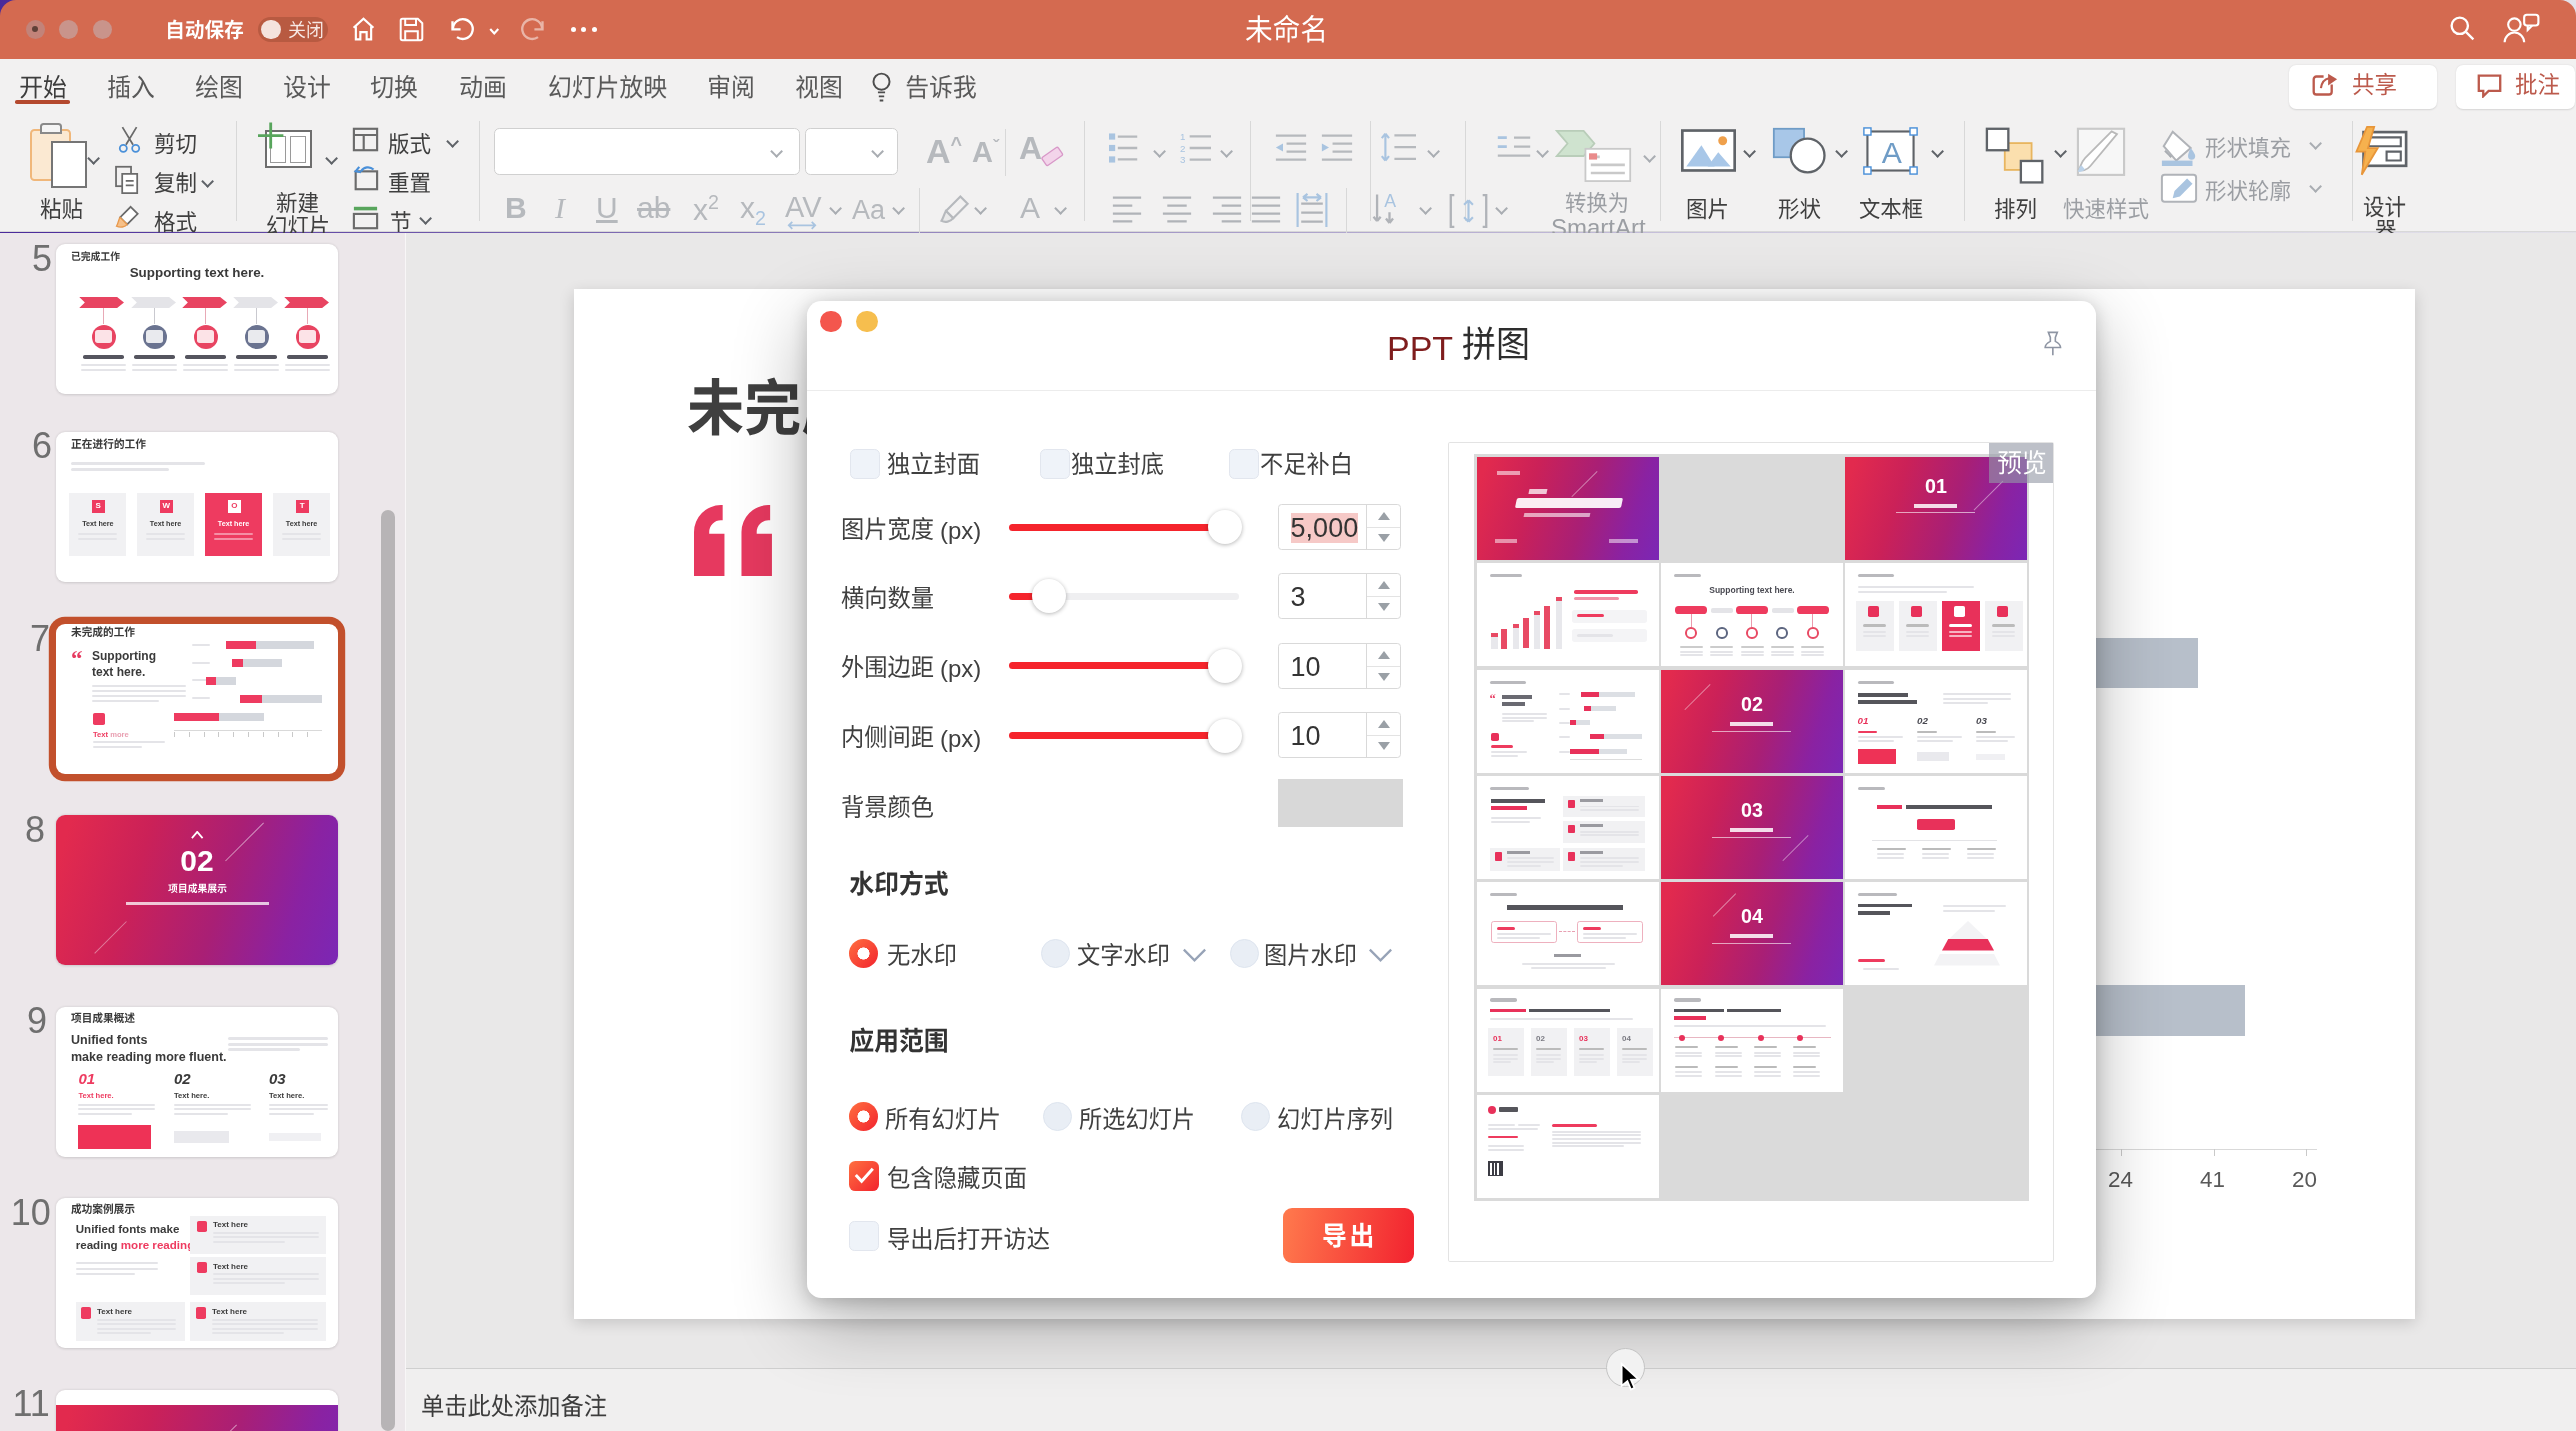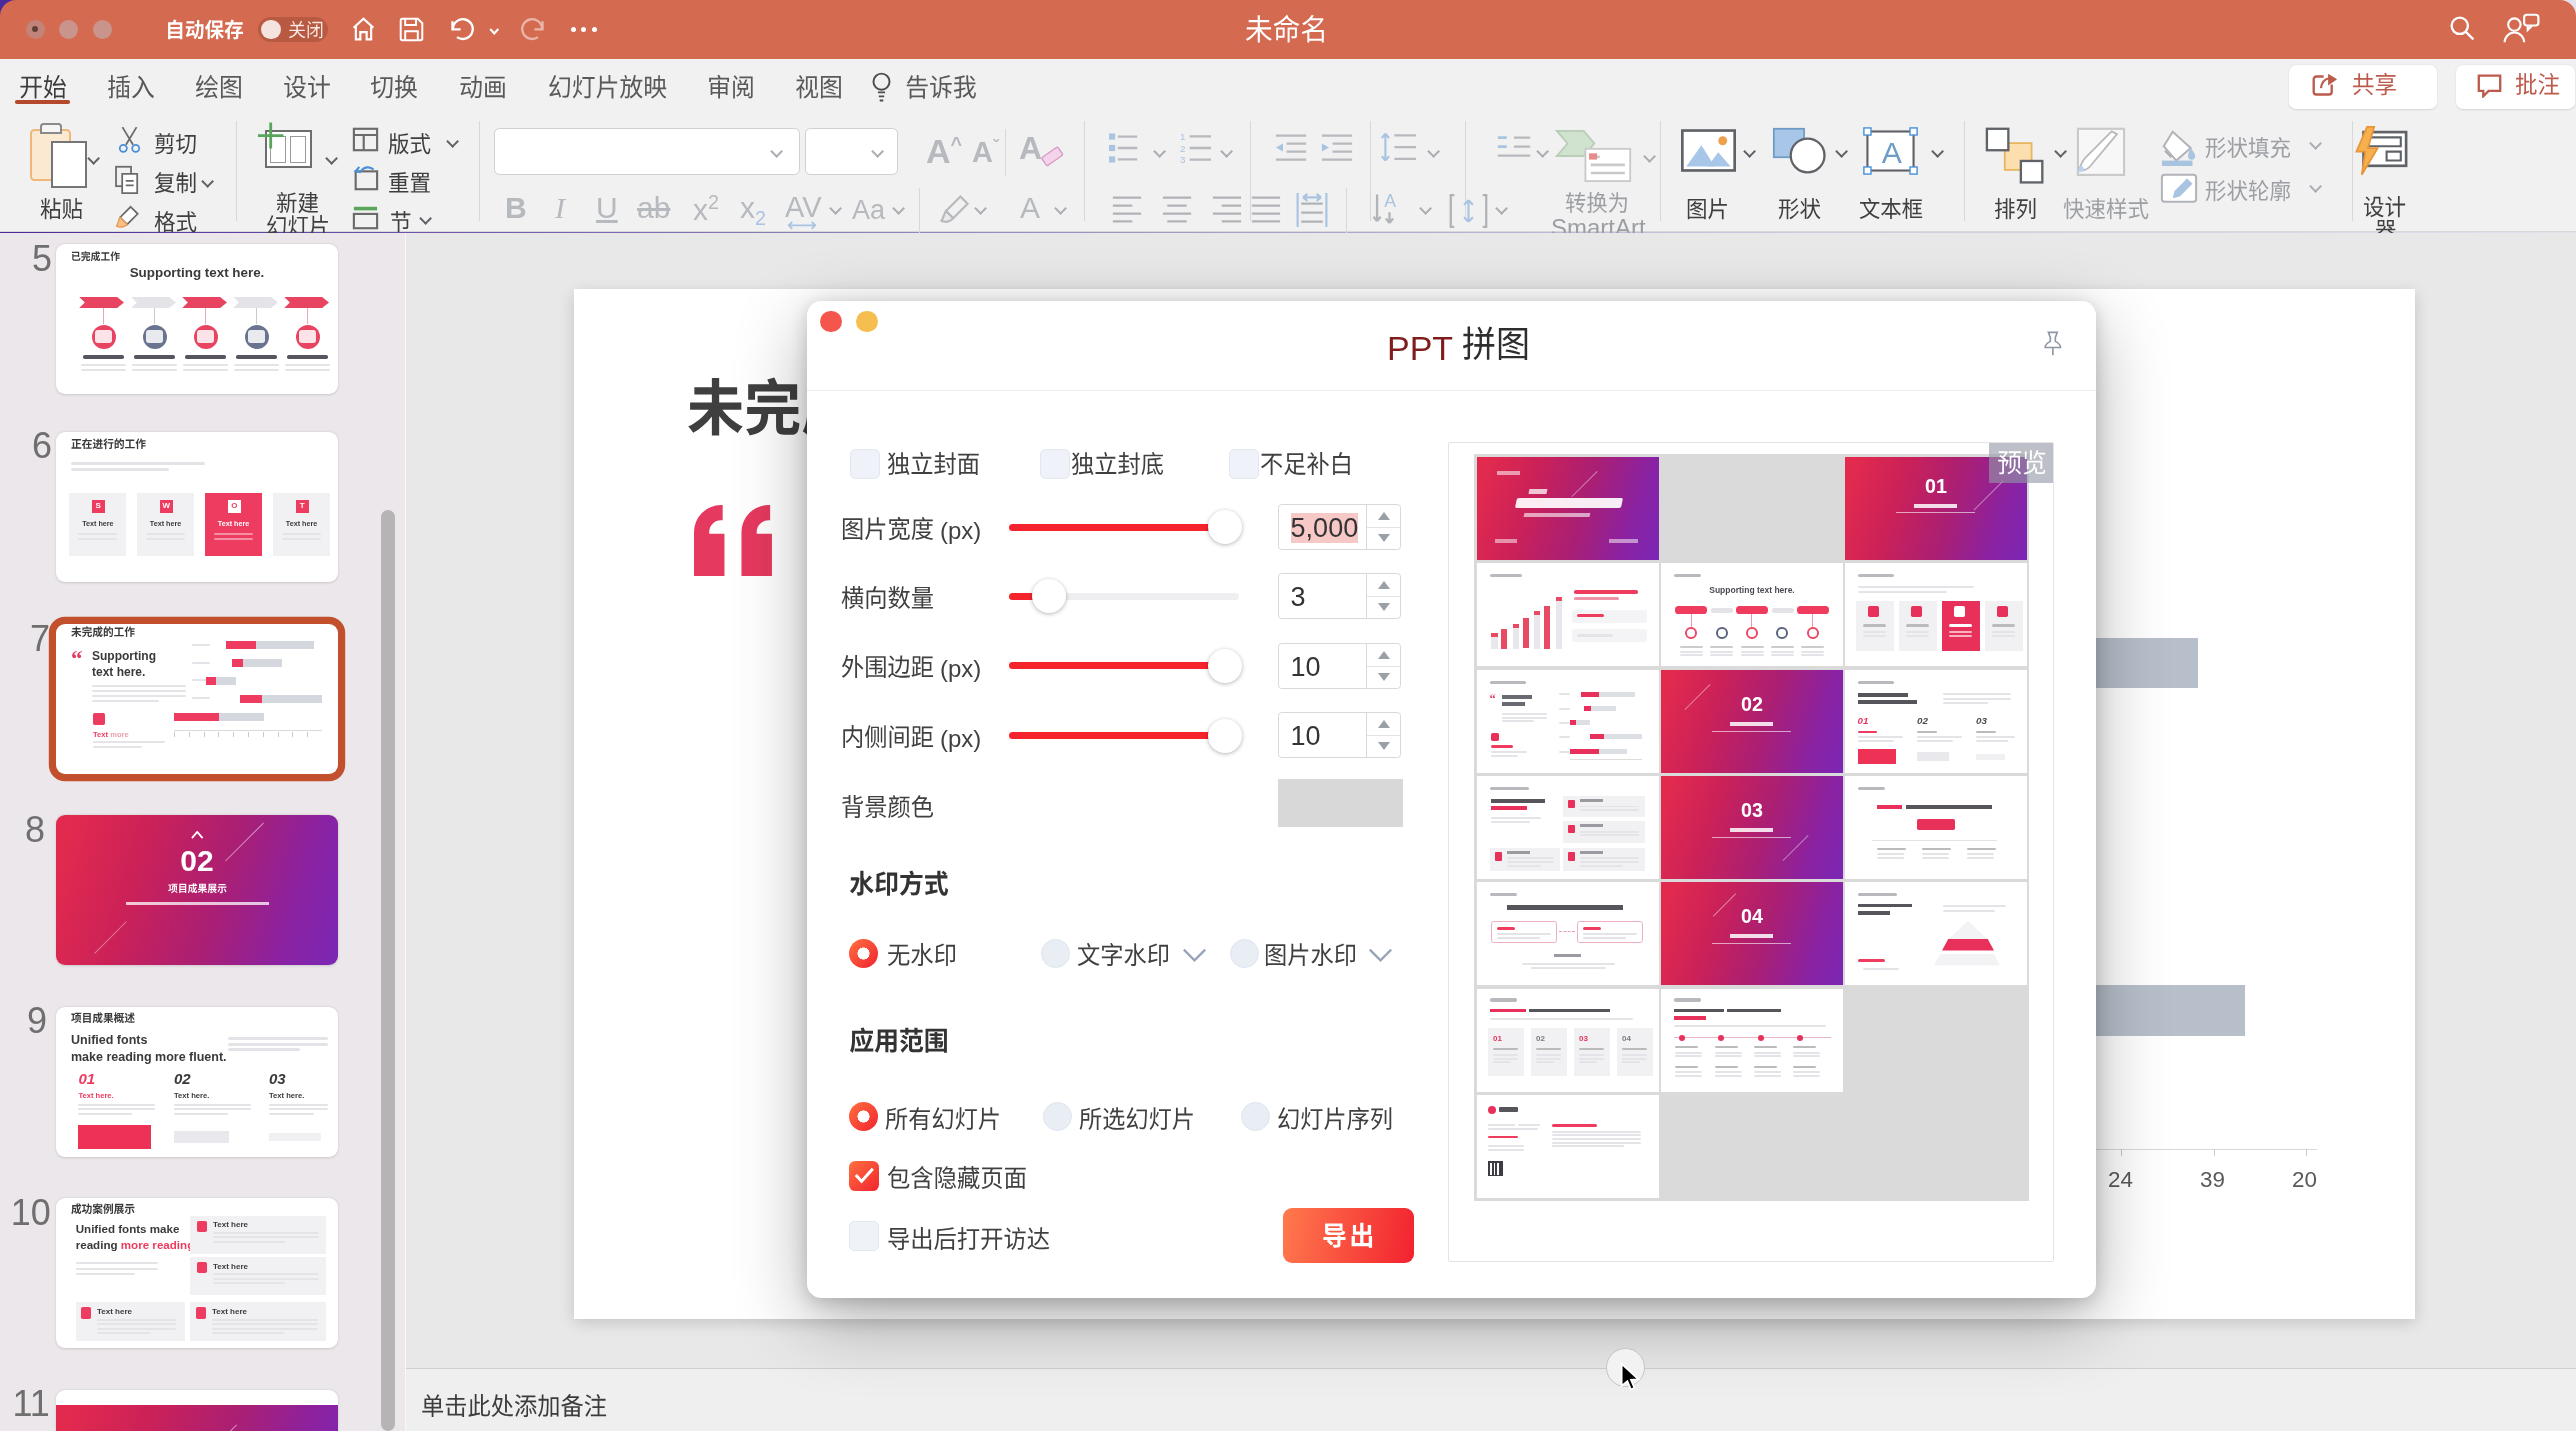--- a/index.html
+++ b/index.html
@@ -986,21 +986,21 @@
             <path d="M53 30 a30 30 0 0 1 30-30 h2 v17 h-2 a13 13 0 0 0-13 13 v2 h17 v47 h-34 z"></path>
           </g>
         </svg>
   <div class="bar" style="left:1349px;top:349px;width:275px;height:50px;background:#b7bfca"></div>
   <div class="bar" style="left:1349px;top:696px;width:322px;height:51px;background:#b7bfca"></div>
   <div class="abs" style="left:1349px;top:860px;width:394px;height:1.3px;background:#d9d9d9"></div>
   <div class="abs" style="left:1547px;top:860px;width:0.9px;height:7.2px;background:#c9c9c9"></div>
   <div class="abs" style="left:1640px;top:860px;width:0.9px;height:7.2px;background:#c9c9c9"></div>
   <div class="abs" style="left:1732px;top:860px;width:0.9px;height:7.2px;background:#c9c9c9"></div>
   <div class="abs" style="left:1534px;top:878px;font-size:22.4px;color:#595959">24</div>
-  <div class="abs" style="left:1626px;top:878px;font-size:22.4px;color:#595959">39</div>
+  <div class="abs" style="left:1626px;top:878px;font-size:22.4px;color:#595959">41</div>
   <div class="abs" style="left:1718px;top:878px;font-size:22.4px;color:#595959">20</div>
  </div>
 </div>
 <div class="abs" style="left:1606px;top:1348px;width:39px;height:39px;border-radius:50%;background:#f2f2f2;border:1.8px solid #c4c4c4;z-index:30"></div>
 <svg class="abs" style="left:1619px;top:1362px;z-index:31" width="23" height="32" viewBox="0 0 26 36">
       <path d="M3 2 L3 27 L9.5 21.5 L13.5 31 L17.5 29.2 L13.5 20 L22 19.5 Z" fill="#000" stroke="#fff" stroke-width="2"></path>
     </svg>
 <div id="notes">
       <svg style="position:absolute;overflow:visible;left:15px;top:24px" width="186" height="29" viewBox="0 0 208 32">
         <g fill="#3c3c3c" transform="translate(0,24.4) scale(0.02600,0.02782)">

